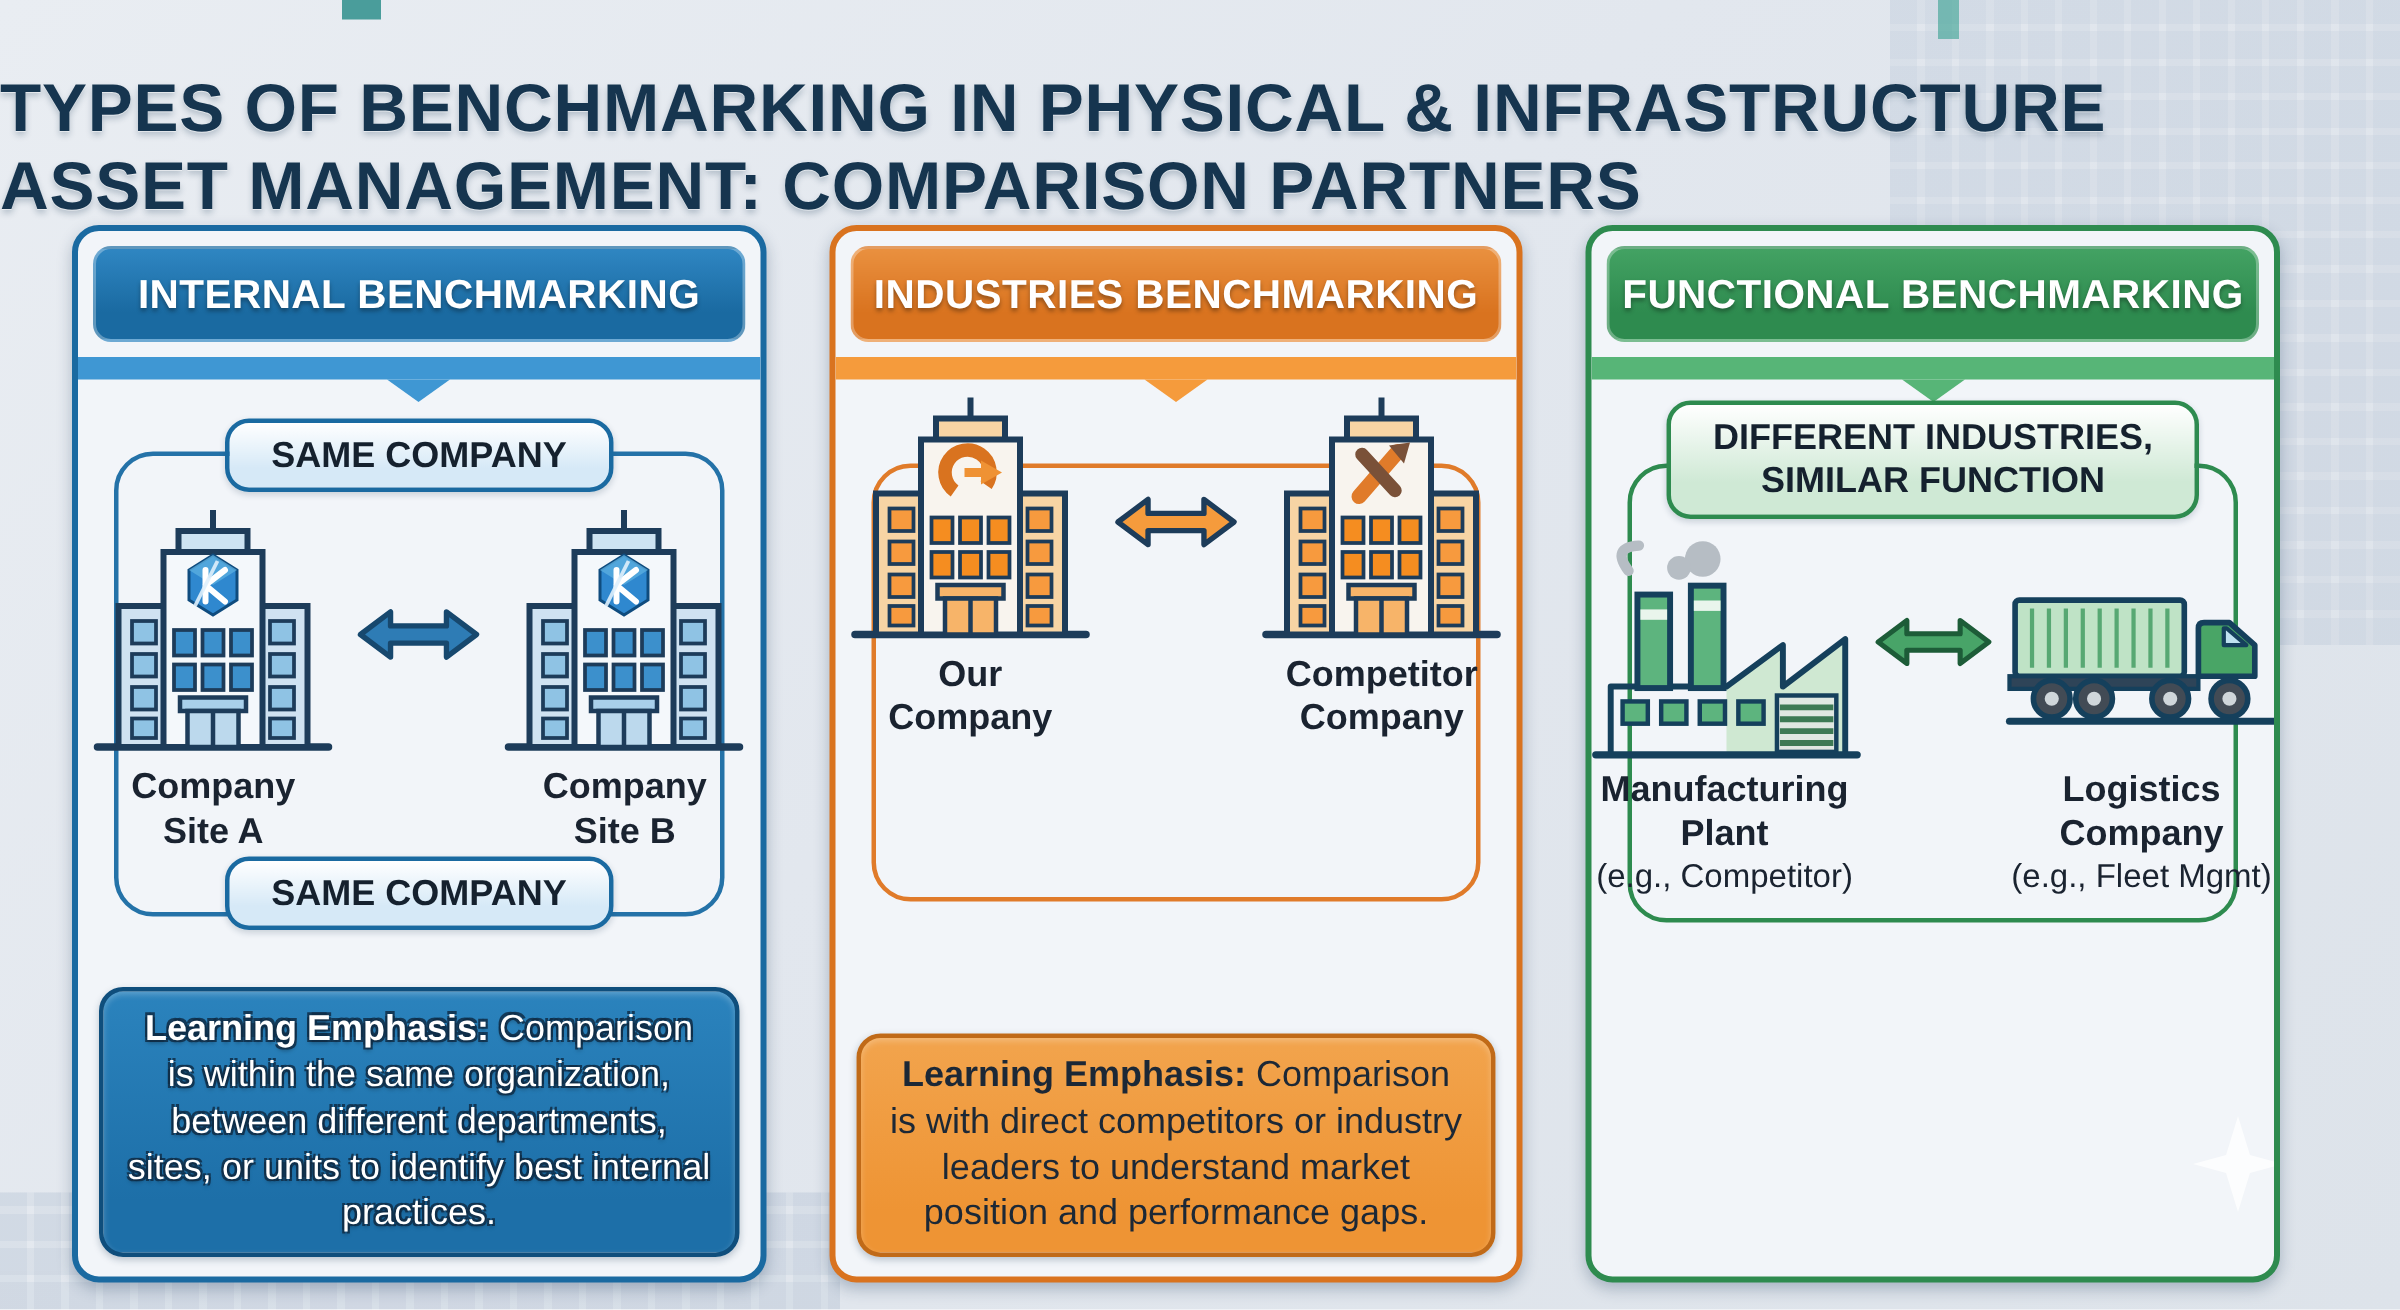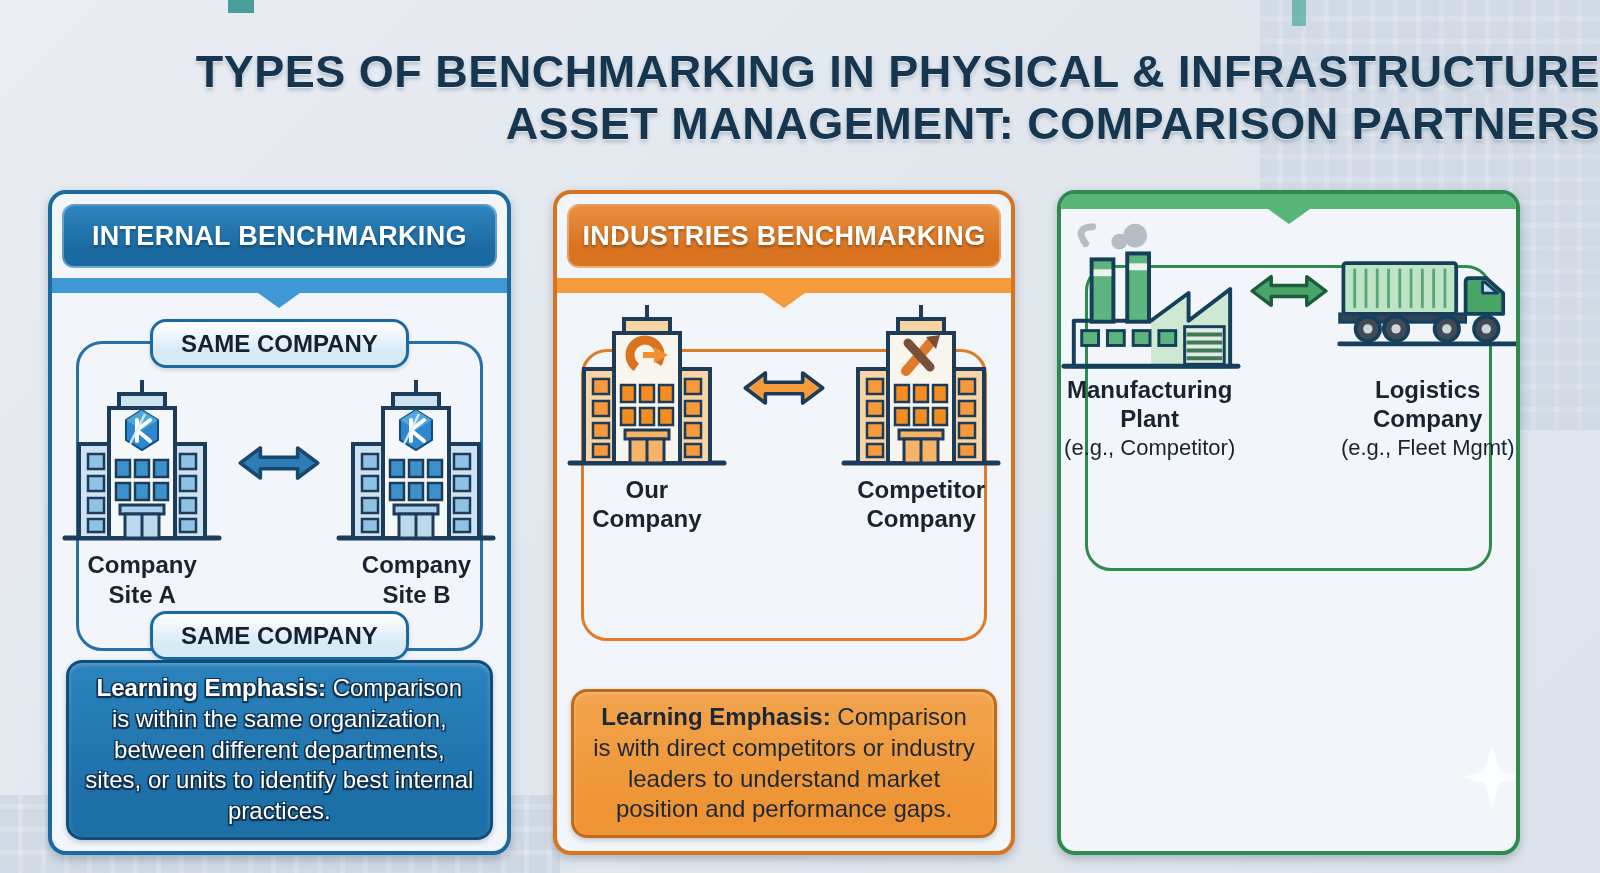--- a/index.html
+++ b/index.html
@@ -14,32 +14,31 @@
     background-image:
       repeating-linear-gradient(0deg, rgba(150,170,195,.20) 0 18px, transparent 18px 23px),
       repeating-linear-gradient(90deg, rgba(150,170,195,.20) 0 18px, transparent 18px 23px);
   }
   .grid-tr{top:0;right:0;width:340px;height:430px;opacity:.55;}
   .grid-bl{bottom:0;left:0;width:560px;height:78px;opacity:.65;}
   .teal-chip{position:absolute;left:228px;top:0;width:26px;height:13px;background:#2e8f8c;opacity:.85;}
   .teal-chip2{position:absolute;left:1292px;top:0;width:14px;height:26px;background:#35a08f;opacity:.6;}
 
   .title{
-    position:absolute;top:16px;left:0;right:0;text-align:right;
+    position:absolute;top:16px;left:0;right:0;text-align:left;
     font-size:45px;font-weight:bold;letter-spacing:.5px;line-height:1.16;
     color:#16354f;white-space:pre-line;
     text-shadow:0 1px 0 rgba(255,255,255,.55), 0 3px 4px rgba(20,50,80,.25);
   }
 
   .panels{position:absolute;top:150px;left:48px;width:1472px;height:705px;display:flex;gap:42px;}
   .panel{
     flex:1;position:relative;display:flex;flex-direction:column;overflow:hidden;
     background:#f2f5f9;border:4px solid var(--dark);border-radius:18px;
     box-shadow:0 4px 10px rgba(25,55,85,.28);
-    margin-top:40px;
   }
   .panel.blue  {--dark:#1a6aa1;--hdr-top:#2f86c2;--mid:#3f97d3;--tint:#d6e9f7;--bracket:#2472a8;
                 --learn-top:#2b83bd;--learn-bg:#1d6fa8;--learn-border:#0f4e7c;}
   .panel.orange{--dark:#d9731f;--hdr-top:#e9903f;--mid:#f59b3c;--tint:#fbdcb2;--bracket:#e07b2a;
                 --learn-top:#f2a44d;--learn-bg:#ee9434;--learn-border:#c06a18;}
   .panel.green {--dark:#2e8b4f;--hdr-top:#43a263;--mid:#57b577;--tint:#cfe9d5;--bracket:#2e8b4f;
                 --learn-top:#3a9c60;--learn-bg:#2d8c51;--learn-border:#1d6a3a;}
 
   .panel-header{
     margin:10px;height:60px;border-radius:12px;flex:0 0 auto;
@@ -312,25 +311,28 @@
         </figure>
       </div>
 
       <div class="learn dark">
         <b>Learning Emphasis:</b><span> Comparison is with direct competitors or industry leaders to understand market position and performance gaps.</span>
       </div>
     </div>
   </section>
 
   <section class="panel green">
+    <div class="panel-header">FUNCTIONAL BENCHMARKING</div>
     <div class="strip">
       <div class="chev"></div>
     </div>
     <div class="content">
       <div class="bracket"></div>
+      <div class="pill pill-top-2">DIFFERENT INDUSTRIES,
+SIMILAR FUNCTION</div>
 
       <div class="icons-row">
         <figure class="icon-group" style="margin:0">
           <svg width="188" height="152" viewBox="0 0 190 152">
             <path d="M30 24 q-12 -16 7 -17" stroke="#b6bdc4" stroke-width="7" fill="none" stroke-linecap="round"></path>
             <circle cx="80" cy="16" r="12" fill="#b6bdc4"></circle>
             <circle cx="64" cy="22" r="8" fill="#b6bdc4"></circle>
             <polygon points="96,102 134,74 134,102 176,70 176,148 96,148" fill="#cfe8d2"></polygon>
             <polygon points="18,148 18,102 96,102 134,74 134,102 176,70 176,148" fill="none" stroke="#15405c" stroke-width="4" stroke-linejoin="round"></polygon>
             <rect x="36" y="40" width="22" height="63" fill="#5db47e" stroke="#15405c" stroke-width="4"></rect>

